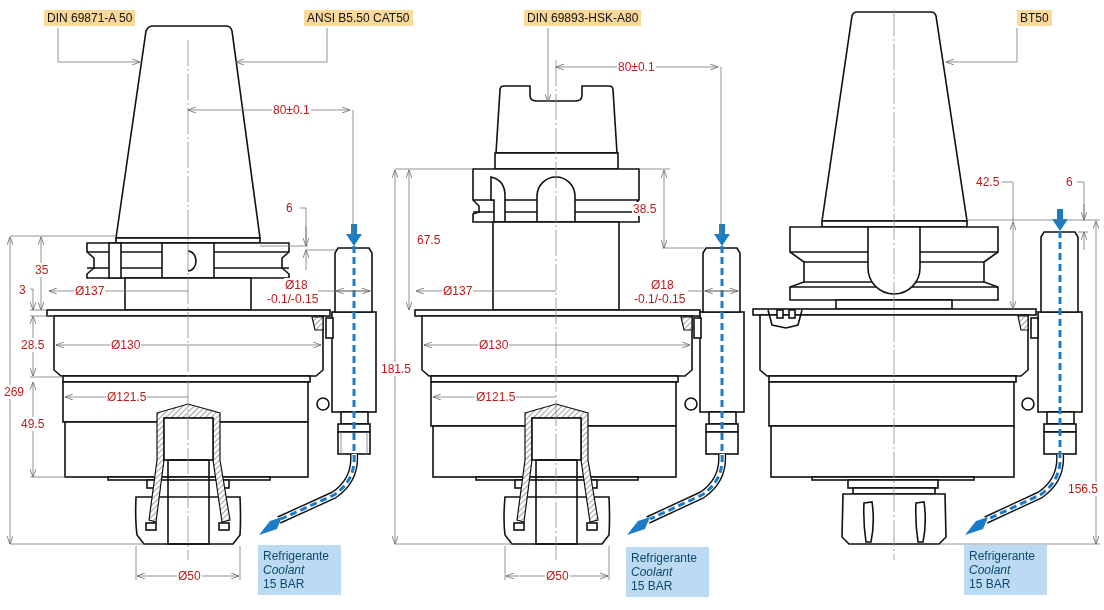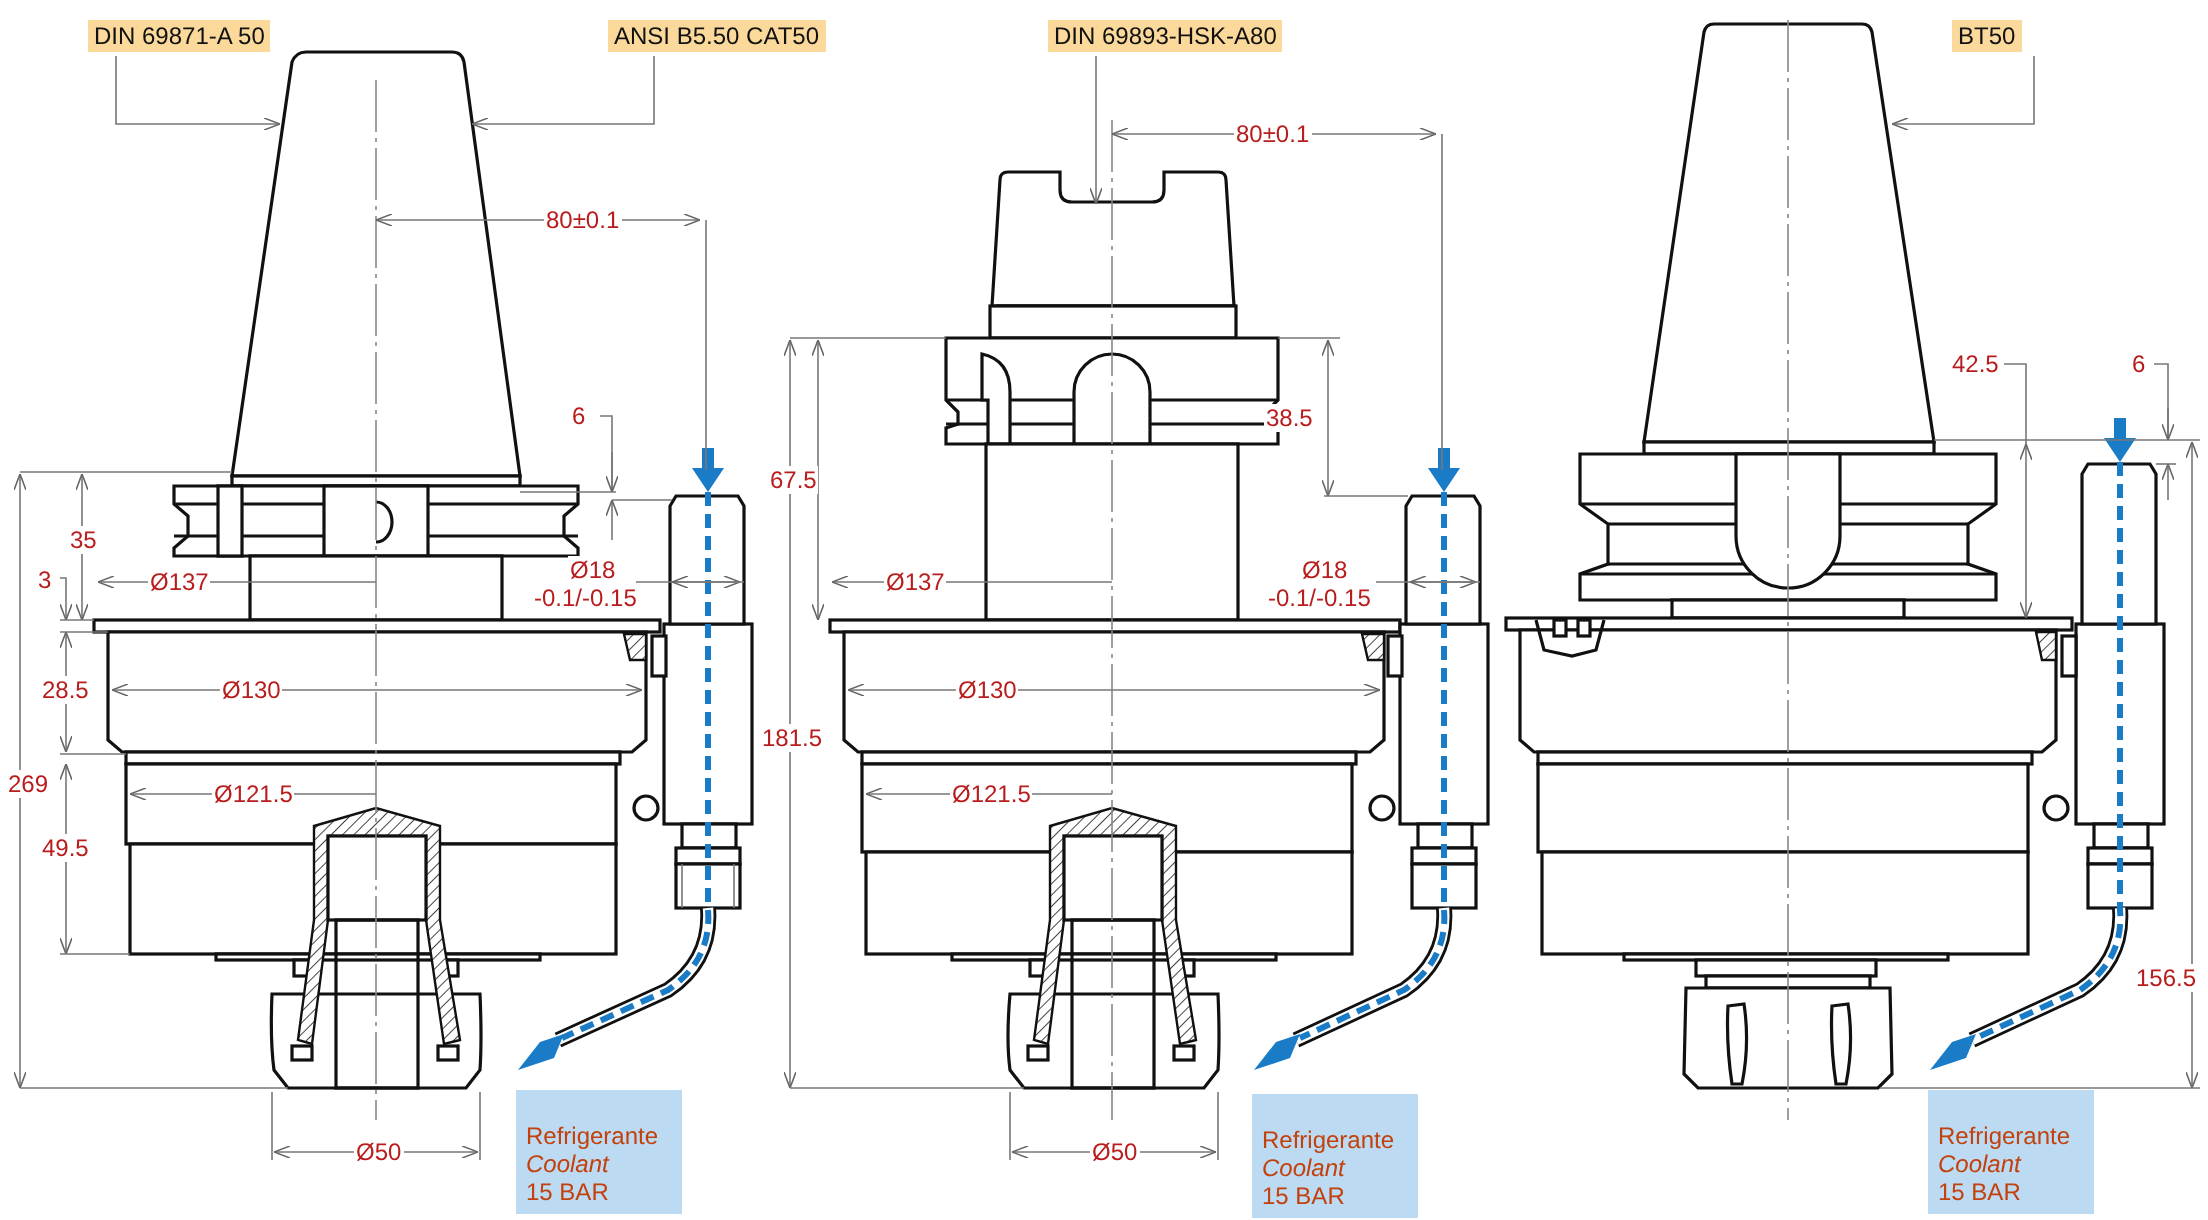--- a/index.html
+++ b/index.html
@@ -1,20 +1,20 @@
 <!DOCTYPE html>
 <html><head>
 <meta charset="utf-8">
 <style>
   html,body{margin:0;padding:0;background:#fff;}
   #stage{position:relative;width:1104px;height:610px;overflow:hidden;background:#fff;font-family:"Liberation Sans",sans-serif;}
   svg{position:absolute;left:0;top:0;}
   .lbl{position:absolute;font-size:12px;line-height:14px;color:#111;padding:1px 3px;background:#fbd99a;white-space:nowrap;margin-left:36px;}
   .dim{position:absolute;font-size:12px;line-height:14px;color:#b91c1c;background:#fff;white-space:nowrap;padding:0 1px;}
-  .cool{position:absolute;background:#bcdaf2;font-size:12px;line-height:14px;color:#c2410c;padding:16px 6px 4px 5px;width:72px;}
+  .cool{position:absolute;background:#bcdaf2;font-size:12px;line-height:14px;color:#0c4a6e;padding:4px 6px 4px 5px;width:72px;}
   .cool i{font-style:italic;margin-top:28px;}
   .ol{fill:none;stroke:#111;stroke-width:1.6;}
   .olw{fill:#fff;stroke:#111;stroke-width:1.6;}
   .thin{fill:none;stroke:#777;stroke-width:0.8;}
   .cl{fill:none;stroke:#888;stroke-width:0.8;stroke-dasharray:26 3 2 3;}
   .hatch{fill:url(#hatch);stroke:#111;stroke-width:1.2;}
   .cool-line{fill:none;stroke:#1a7cc7;stroke-width:3;stroke-dasharray:7 4;}
   .hose{fill:none;stroke:#111;stroke-width:8;stroke-linecap:butt;}
   .hose-in{fill:none;stroke:#fff;stroke-width:5.2;}
 </style>
@@ -232,39 +232,39 @@
     <line class="thin" x1="967" y1="220" x2="1100" y2="220"></line>
     <line class="thin" x1="1078" y1="232" x2="1088" y2="232"></line>
     <line class="thin" x1="1096" y1="221" x2="1096" y2="544" marker-start="url(#ar)" marker-end="url(#ar)"></line>
     <line class="thin" x1="940" y1="544" x2="1100" y2="544"></line>
   </g>
 </svg>
 
 <div class="lbl" style="left:8px;top:10px;">DIN 69871-A 50</div>
 <div class="lbl" style="left:268px;top:10px;">ANSI B5.50 CAT50</div>
 <div class="lbl" style="left:488px;top:10px;">DIN 69893-HSK-A80</div>
-<div class="lbl" style="left:940px;top:10px;">BT50</div>
+<div class="lbl" style="left:981px;top:10px;">BT50</div>
 
 <div class="dim" style="left:272px;top:103px;">80±0.1</div>
 <div class="dim" style="left:285px;top:201px;">6</div>
 <div class="dim" style="left:34px;top:263px;">35</div>
 <div class="dim" style="left:18px;top:283px;">3</div>
 <div class="dim" style="left:74px;top:284px;">Ø137</div>
 <div class="dim" style="left:284px;top:278px;">Ø18</div>
 <div class="dim" style="left:266px;top:292px;">-0.1/-0.15</div>
 <div class="dim" style="left:20px;top:338px;">28.5</div>
 <div class="dim" style="left:110px;top:338px;">Ø130</div>
 <div class="dim" style="left:3px;top:385px;">269</div>
 <div class="dim" style="left:106px;top:390px;">Ø121.5</div>
 <div class="dim" style="left:20px;top:417px;">49.5</div>
 <div class="dim" style="left:177px;top:569px;">Ø50</div>
 
 <div class="dim" style="left:617px;top:60px;">80±0.1</div>
 <div class="dim" style="left:632px;top:202px;">38.5</div>
-<div class="dim" style="left:384px;top:233px;">67.5</div>
+<div class="dim" style="left:416px;top:233px;">67.5</div>
 <div class="dim" style="left:442px;top:284px;">Ø137</div>
 <div class="dim" style="left:650px;top:278px;">Ø18</div>
 <div class="dim" style="left:633px;top:292px;">-0.1/-0.15</div>
 <div class="dim" style="left:478px;top:338px;">Ø130</div>
 <div class="dim" style="left:380px;top:362px;">181.5</div>
 <div class="dim" style="left:475px;top:390px;">Ø121.5</div>
 <div class="dim" style="left:545px;top:569px;">Ø50</div>
 
 <div class="dim" style="left:975px;top:175px;">42.5</div>
 <div class="dim" style="left:1065px;top:175px;">6</div>

